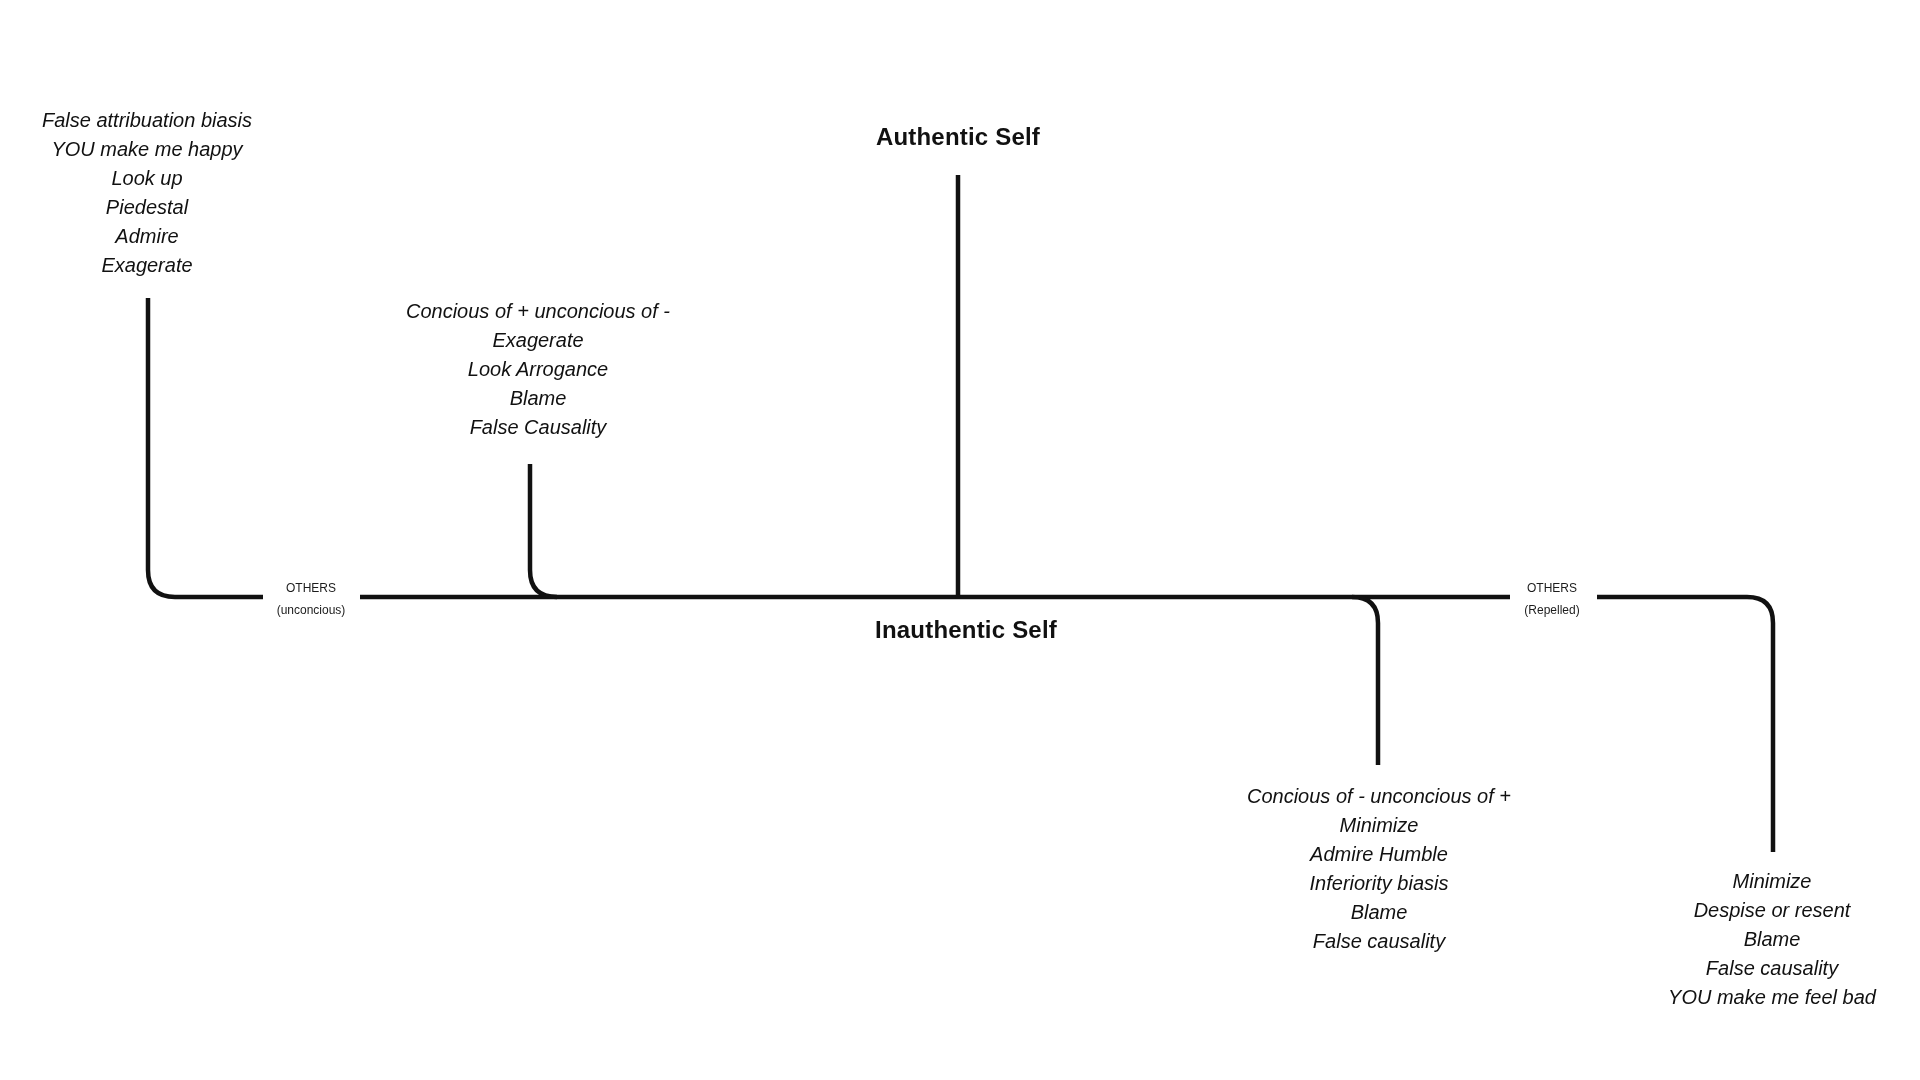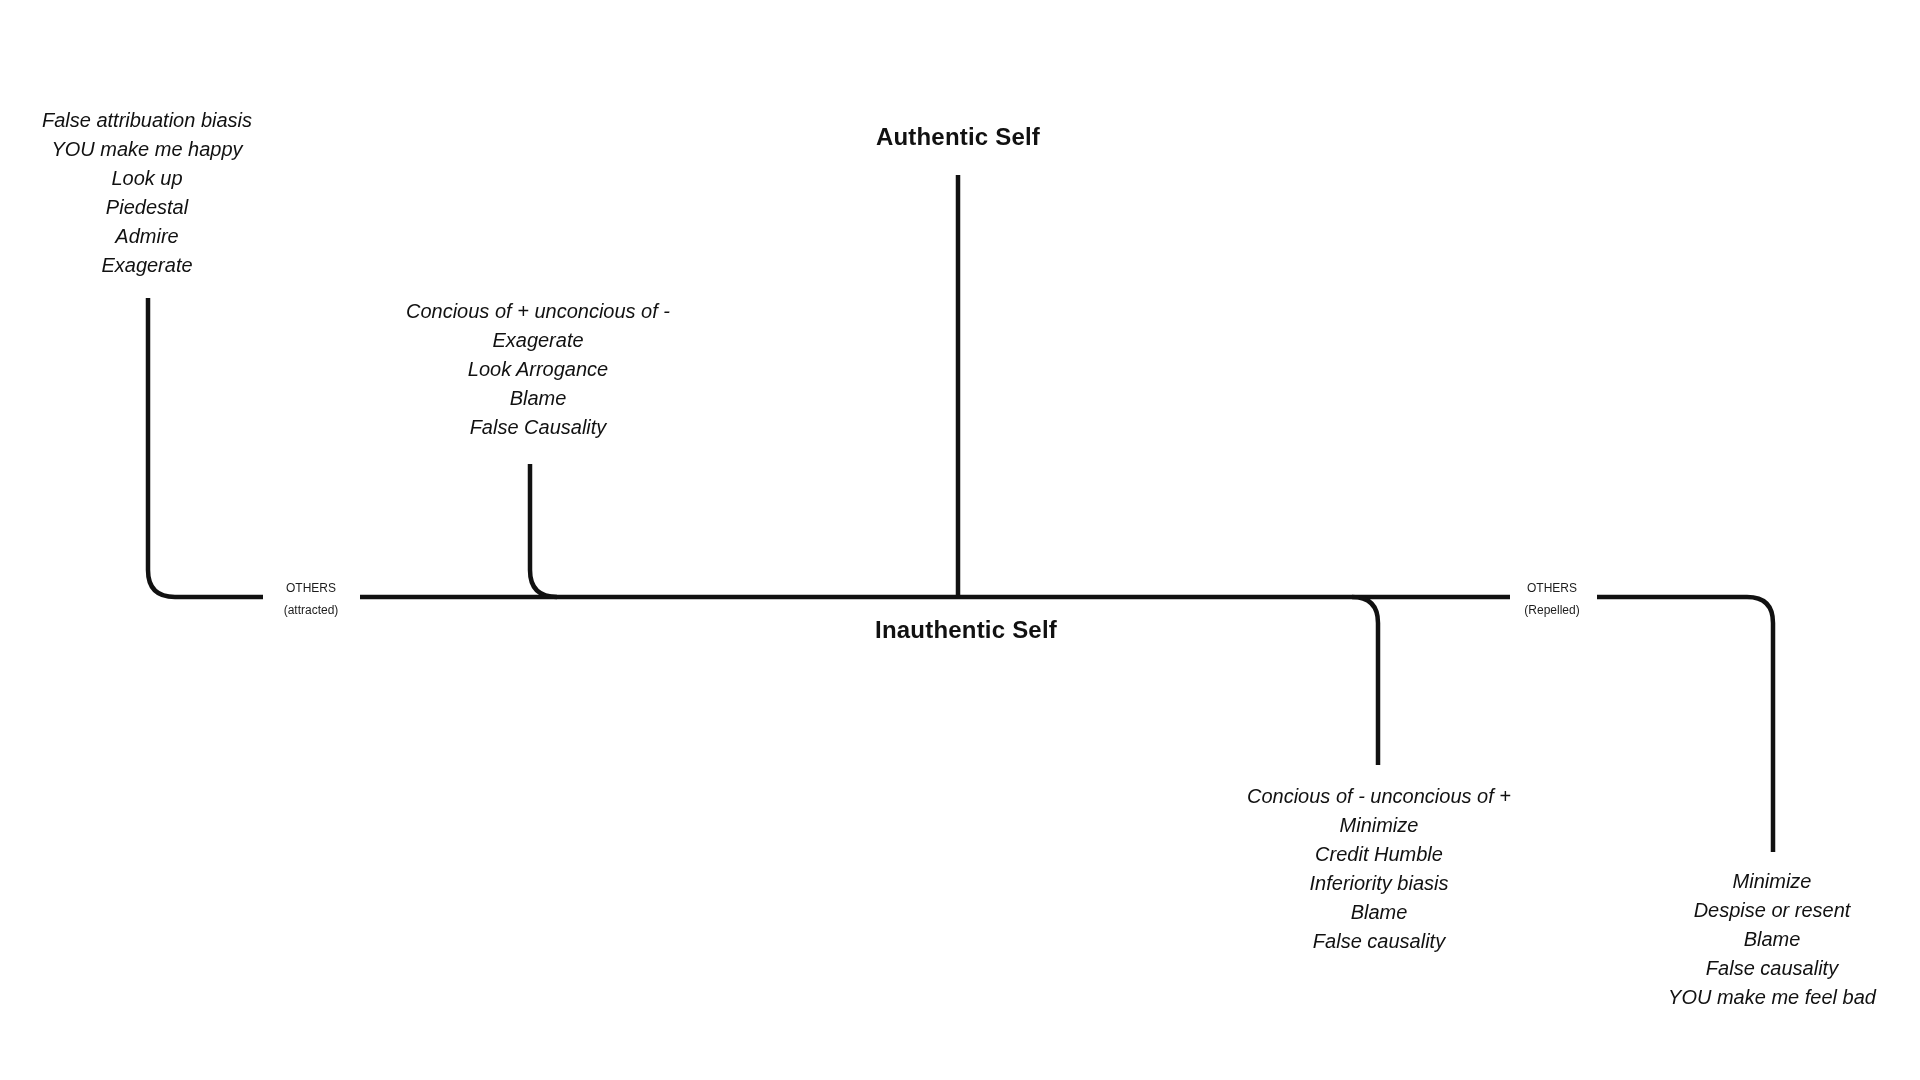--- a/index.html
+++ b/index.html
@@ -76,21 +76,21 @@
     <path d="M1352 597 Q1378 597 1378 623 L1378 765"></path>
     <path d="M1597 597 L1747 597 Q1773 597 1773 623 L1773 852"></path>
   </svg>
 
   <div class="title" style="left:958px; top:120px">Authentic Self</div>
 
   <div class="title" style="left:966px; top:613px">Inauthentic Self</div>
 
   <div class="axis-label" style="left:311px; top:577px">
     <div>OTHERS</div>
-    <div>(attracted)</div>
+    <div>(unconcious)</div>
   </div>
 
   <div class="axis-label" style="left:1552px; top:577px">
     <div>OTHERS</div>
     <div>(Repelled)</div>
   </div>
 
   <div class="tblock" style="left:147px; top:106px">
     <div>False attribuation biasis</div>
     <div>YOU make me happy</div>
@@ -104,21 +104,21 @@
     <div>Concious of + unconcious of -</div>
     <div>Exagerate</div>
     <div>Look Arrogance</div>
     <div>Blame</div>
     <div>False Causality</div>
   </div>
 
   <div class="tblock" style="left:1379px; top:782px">
     <div>Concious of - unconcious of +</div>
     <div>Minimize</div>
-    <div>Credit Humble</div>
+    <div>Admire Humble</div>
     <div>Inferiority biasis</div>
     <div>Blame</div>
     <div>False causality</div>
   </div>
 
   <div class="tblock" style="left:1772px; top:867px">
     <div>Minimize</div>
     <div>Despise or resent</div>
     <div>Blame</div>
     <div>False causality</div>

